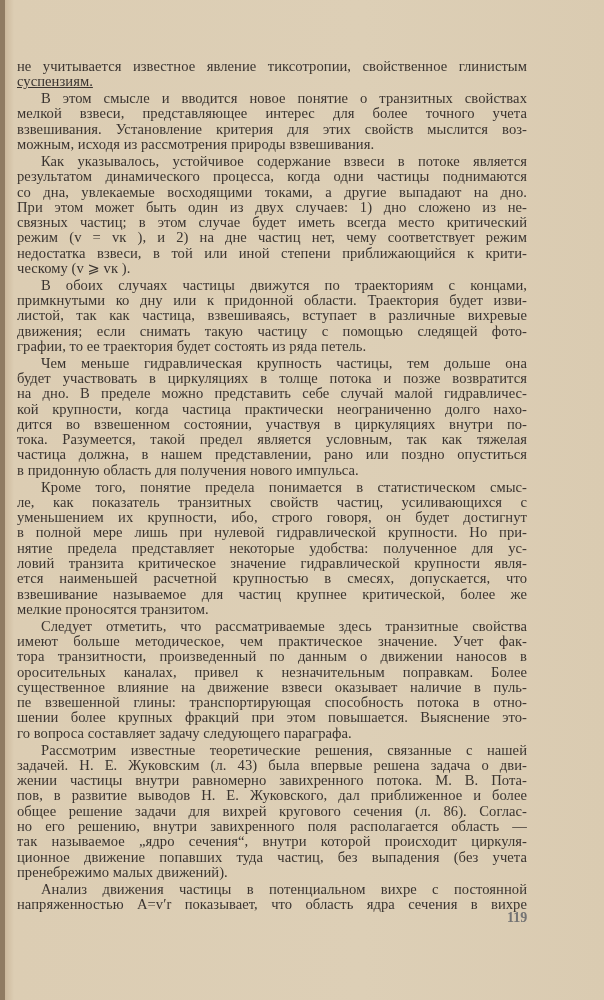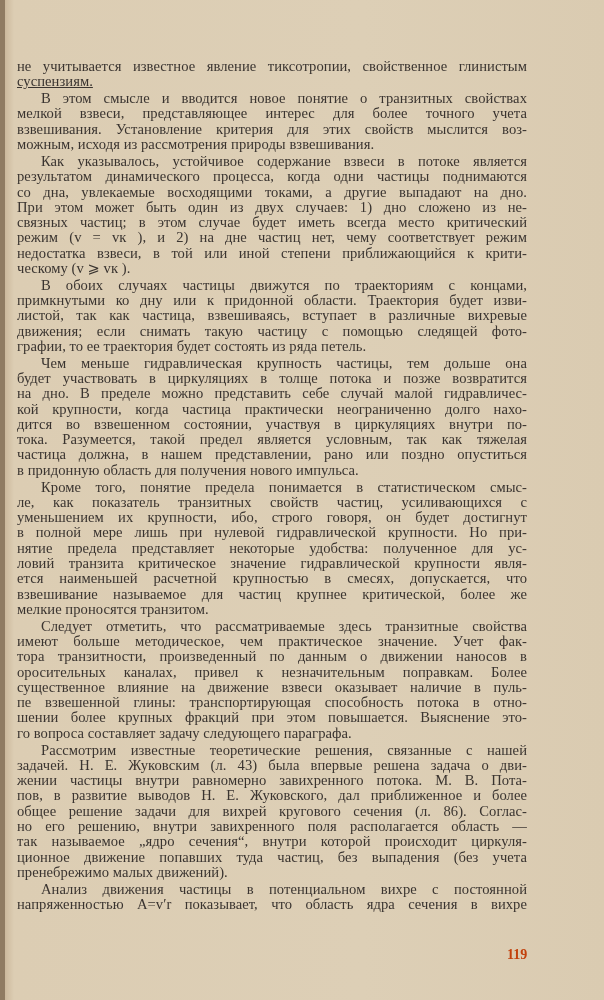--- a/index.html
+++ b/index.html
@@ -11,21 +11,21 @@
   }
   .spine { position:absolute; left:0; top:0; width:5px; height:1000px; background:#8f7b62; }
   .page { position:absolute; left:17px; top:57px; width:510px; }
   .line {
     position:absolute; left:0; width:510px; height:18px;
     font-size:14.6px; line-height:18px; white-space:nowrap;
     text-align:justify; text-align-last:justify; letter-spacing:0.05px;
   }
   .line.last { text-align-last:left; }
   .line.indent { padding-left:24px; width:486px; }
-  .pagenum { position:absolute; left:507px; top:947px; font-size:14px; font-weight:bold; color:#c2410c; }
+  .pagenum { position:absolute; left:507px; top:910px; font-size:14px; font-weight:bold; color:#737373; }
 </style>
 </head>
 <body>
 
 <div class="spine"></div>
 <div class="page" id="page">
     <div class="line " style="top: 0px;">не учитывается известное явление тиксотропии, свойственное глинистым</div>
     <div class="line last" style="top: 15px; text-decoration: underline;">суспензиям.</div>
     <div class="line indent" style="top: 32px;">В этом смысле и вводится новое понятие о транзитных свойствах</div>
     <div class="line " style="top: 47px;">мелкой взвеси, представляющее интерес для более точного учета</div>

